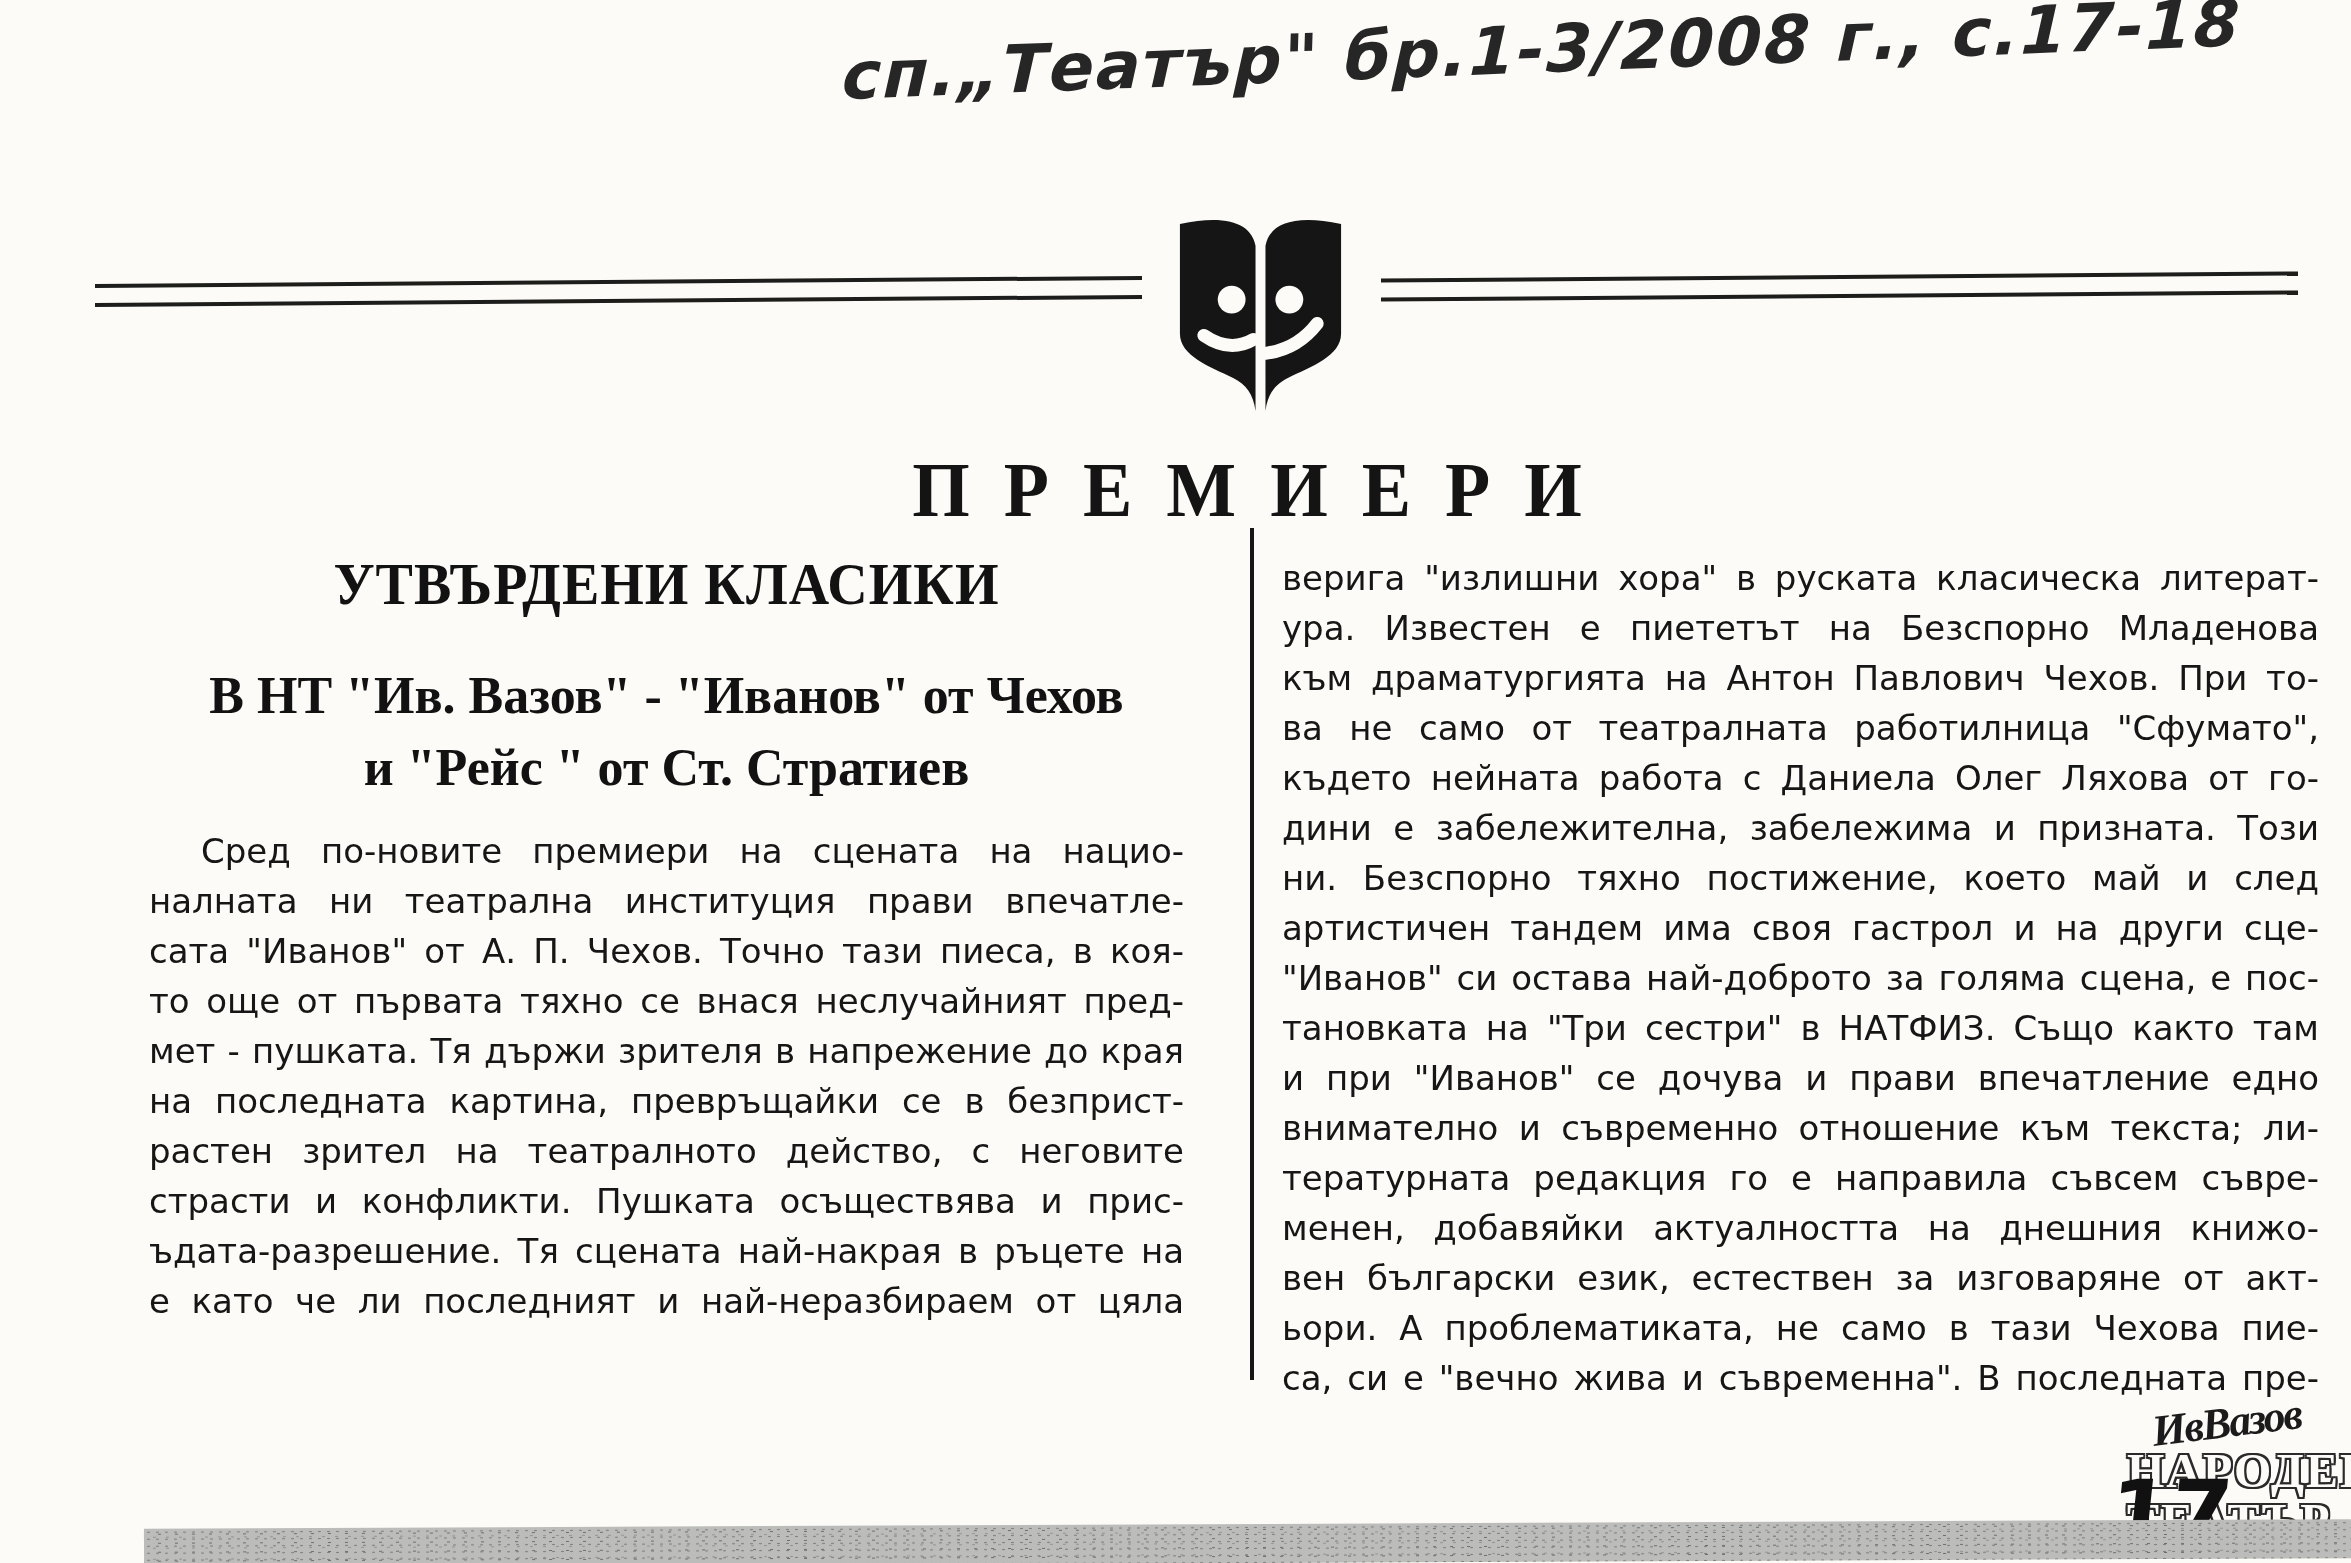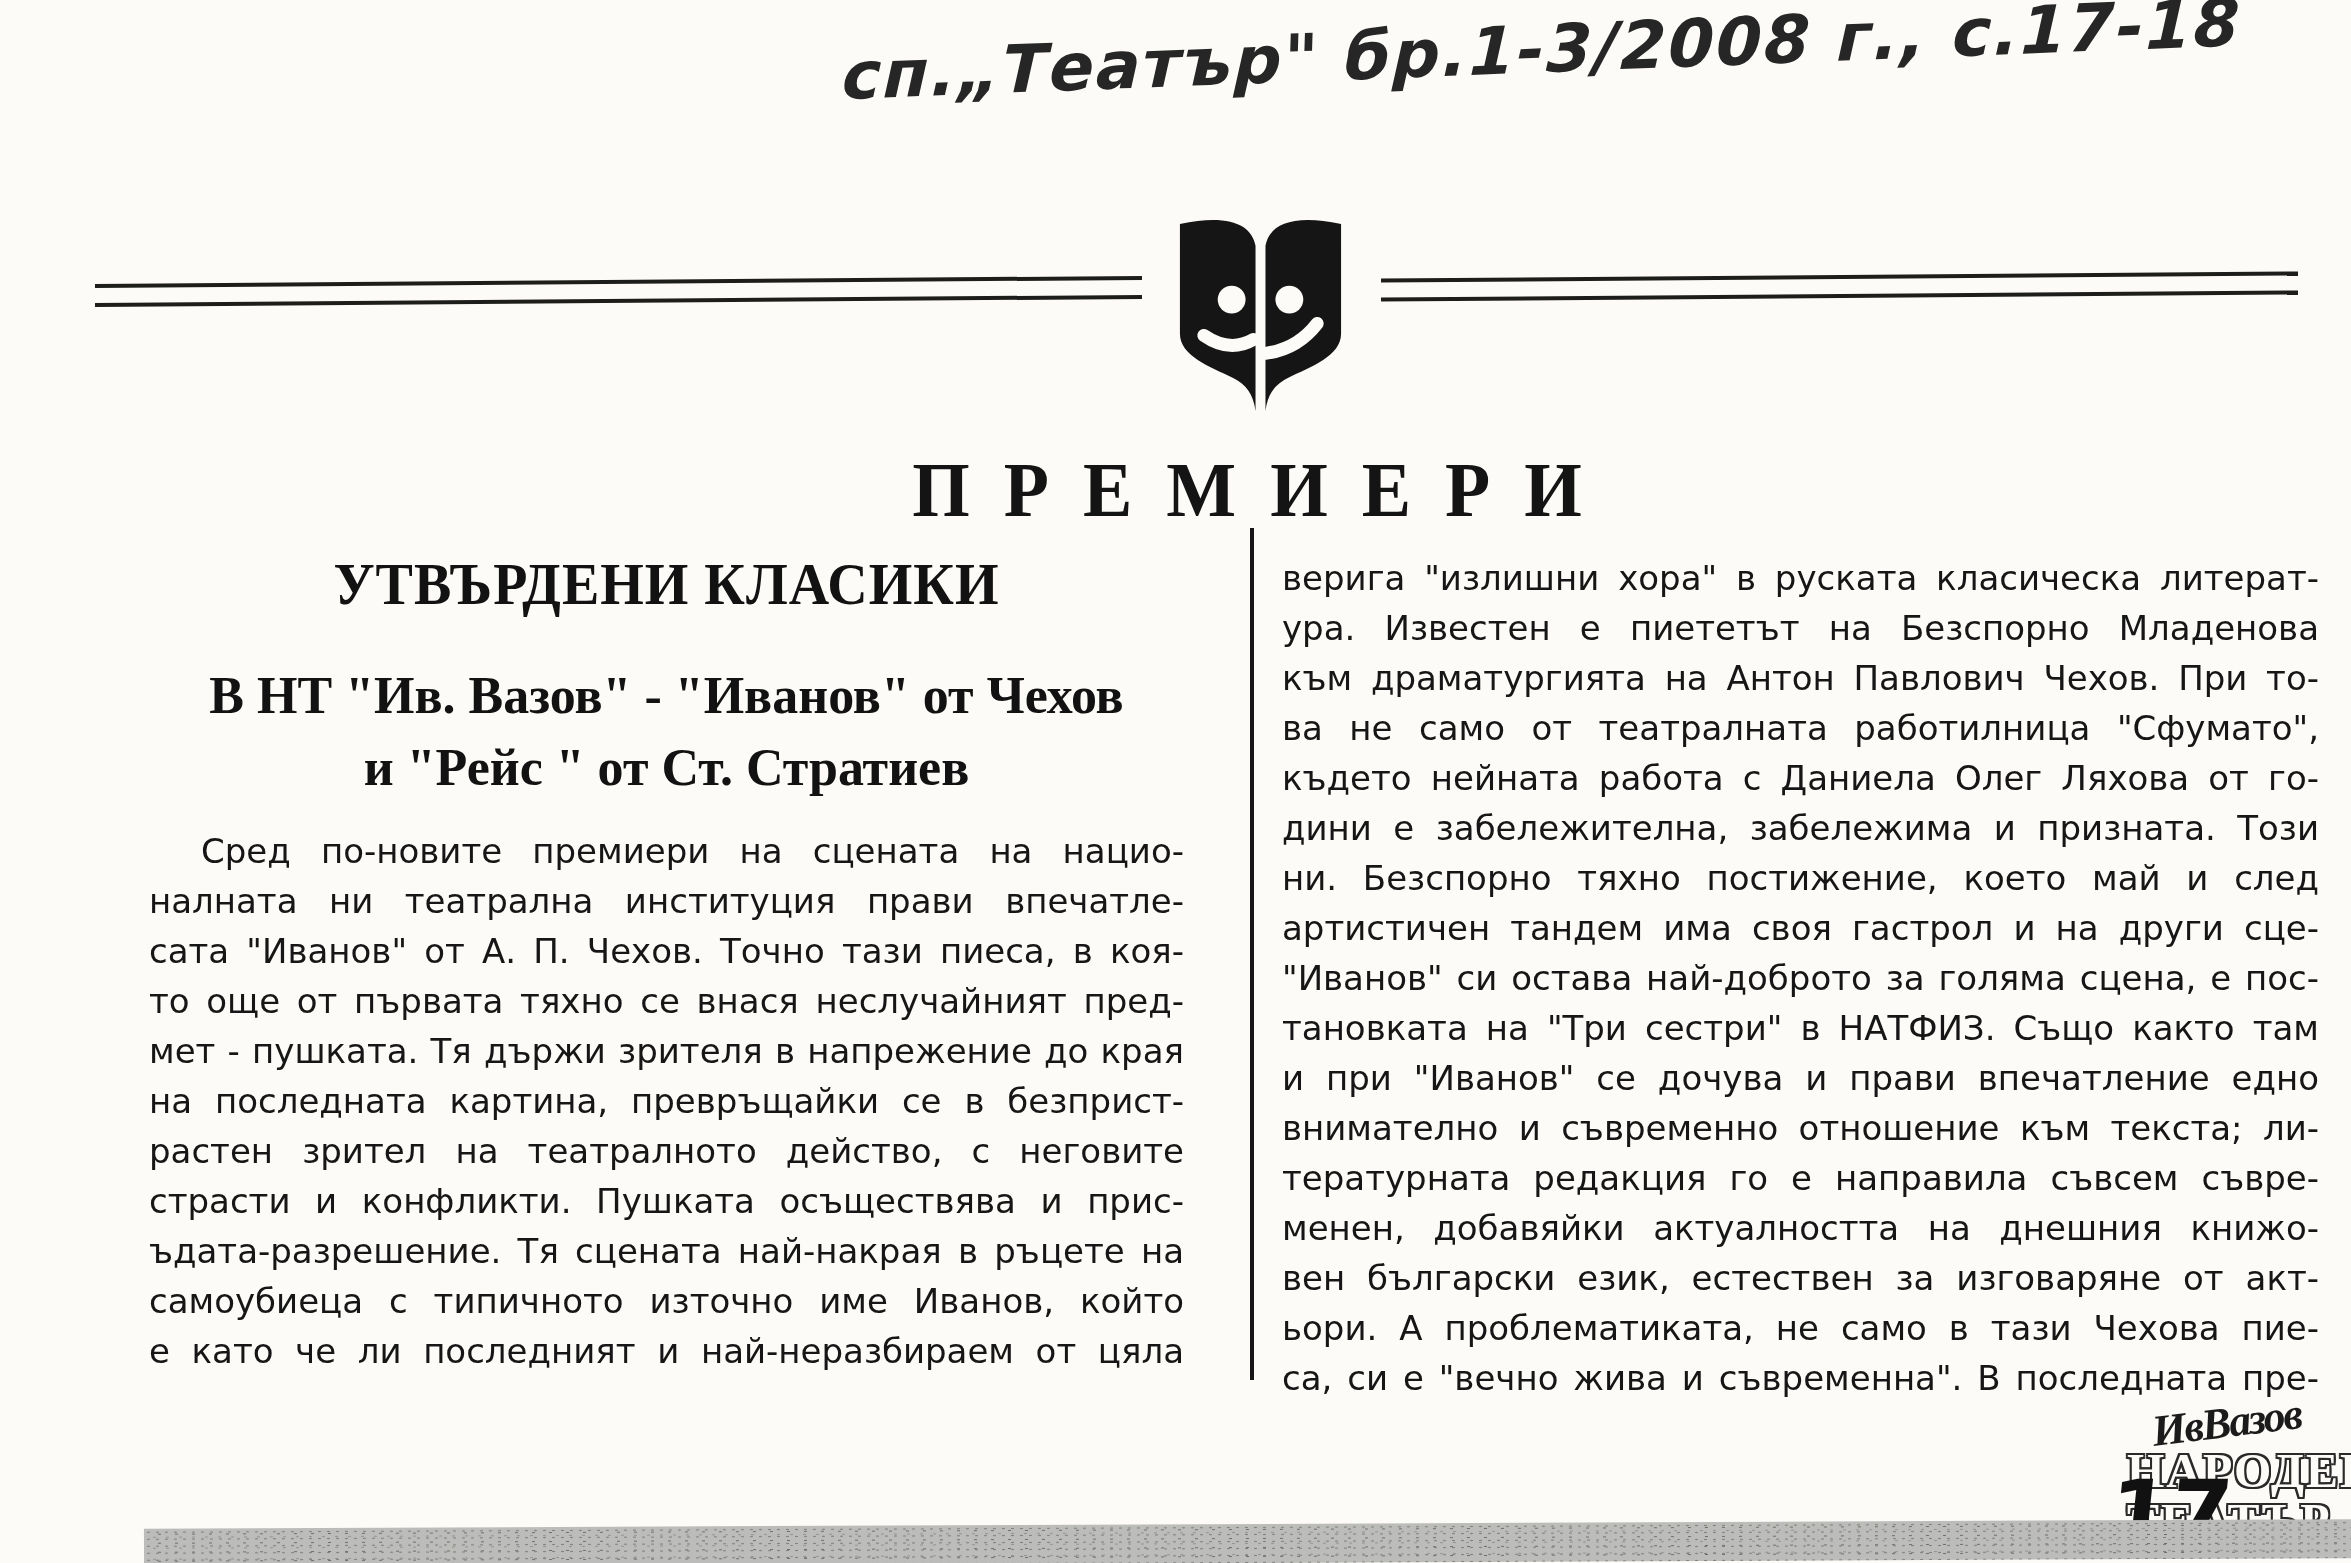--- a/index.html
+++ b/index.html
@@ -110,21 +110,20 @@
     <div class="bodytext">
       <div class="jline indent">Сред по-новите премиери на сцената на  нацио-</div>
       <div class="jline">налната ни театрална институция прави впечатле-</div>
       <div class="jline">сата "Иванов"  от А. П. Чехов. Точно тази пиеса, в коя-</div>
       <div class="jline">то още от първата тяхно се внася неслучайният пред-</div>
       <div class="jline">мет - пушката. Тя държи зрителя в напрежение до края</div>
       <div class="jline">на последната картина, превръщайки се в безприст-</div>
       <div class="jline">растен зрител на театралното действо, с неговите</div>
       <div class="jline">страсти и конфликти. Пушката осъществява и прис-</div>
       <div class="jline">ъдата-разрешение. Тя  сцената най-накрая в ръцете на</div>
-      <div class="jline">самоубиеца с типичното източно име Иванов, който</div>
       <div class="jline">е като че ли последният и най-неразбираем от цяла</div>
     </div>
   </div>
 
   <div class="divider"></div>
 
   <div class="col-right">
     <div class="jline">верига "излишни хора" в руската класическа литерат-</div>
     <div class="jline">ура. Известен е пиететът на Безспорно Младенова</div>
     <div class="jline">към драматургията на Антон Павлович Чехов. При то-</div>

